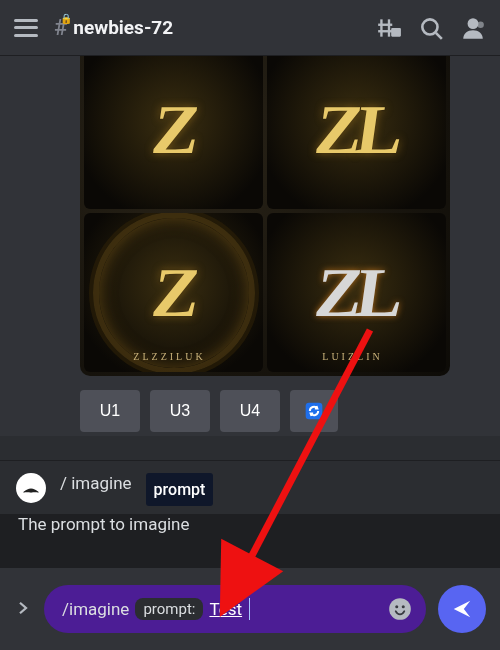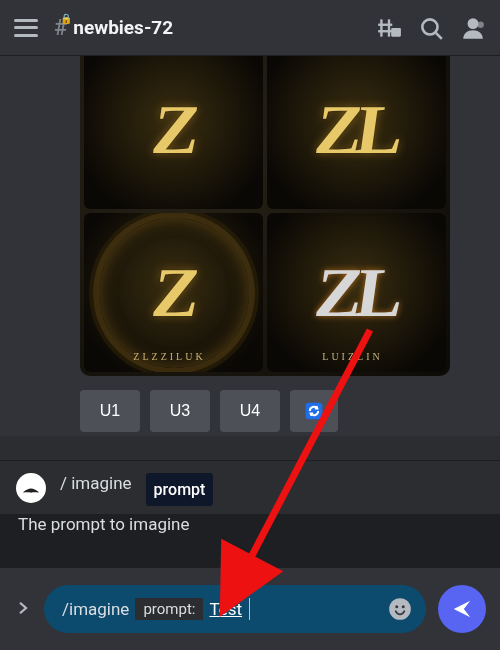--- a/index.html
+++ b/index.html
@@ -106,28 +106,28 @@
     color:#dbdee1; font-size:17px;
   }
 
   
   .input-bar {
     position:absolute; left:0; right:0; bottom:0; height:82px;
     background:#313338; display:flex; align-items:center; padding:0 14px; gap:12px;
   }
   .chev { color:#b5bac1; font-size:22px; }
   .input-pill {
-    flex:1; height:48px; background:#0c4a6e; border-radius:24px;
+    flex:1; height:48px; background:#4c1d95; border-radius:24px;
     display:flex; align-items:center; padding:0 10px 0 18px; gap:6px;
     color:#dbdee1; font-size:17px;
     position:relative;
   }
   .input-pill .slash { color:#dbdee1; }
   .input-pill .param {
-    background:#2b2d31; padding:2px 8px; border-radius:0; font-size:15px;
+    background:#2b2d31; padding:2px 8px; border-radius:8px; font-size:15px;
   }
   .input-pill .typed { color:#fff;text-decoration:underline; }
   .input-pill .cursor {
     display:inline-block; width:1px; height:22px; background:#a7c7ff; margin-left:1px;
     vertical-align:middle;
   }
   .input-pill .spacer { flex:1; }
   .emoji-btn { width:32px; height:32px; display:flex; align-items:center; justify-content:center; }
   .send-btn {
     width:48px; height:48px; border-radius:50%; background:#5865f2;

